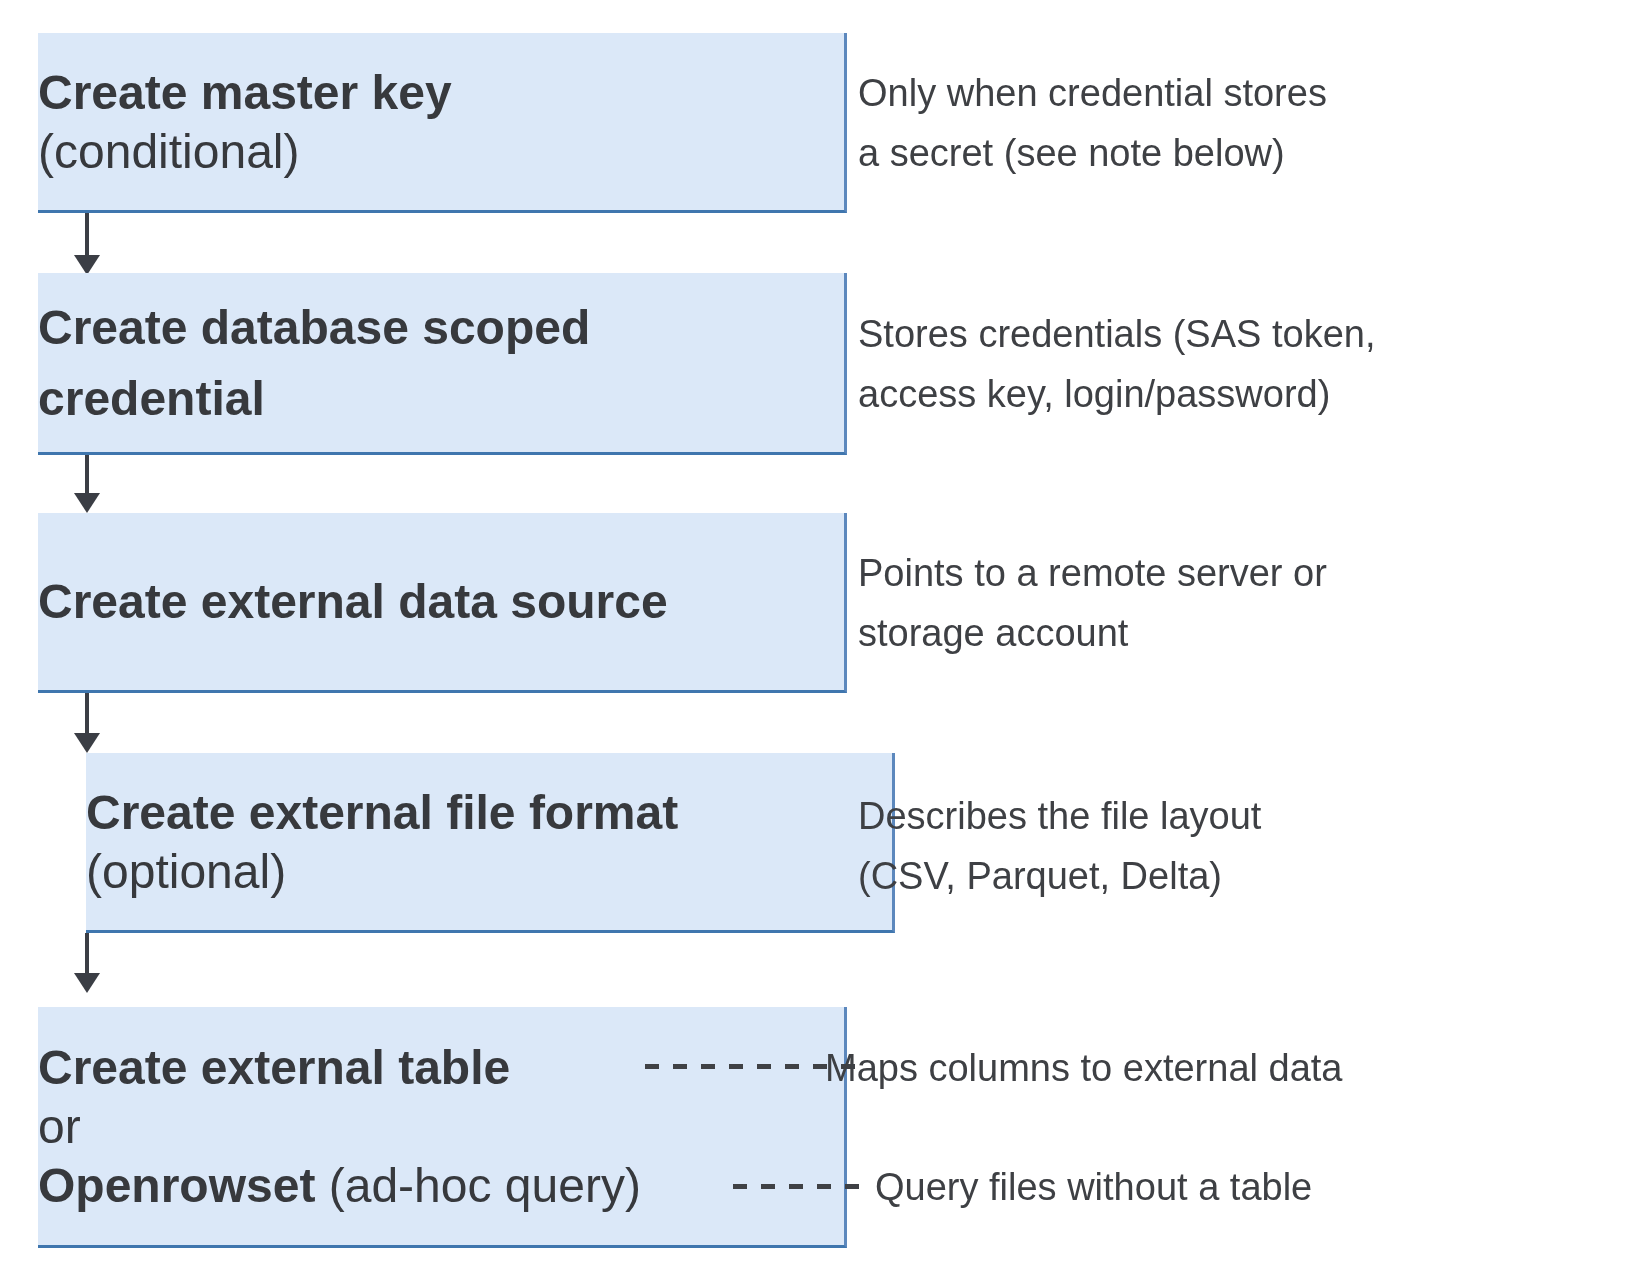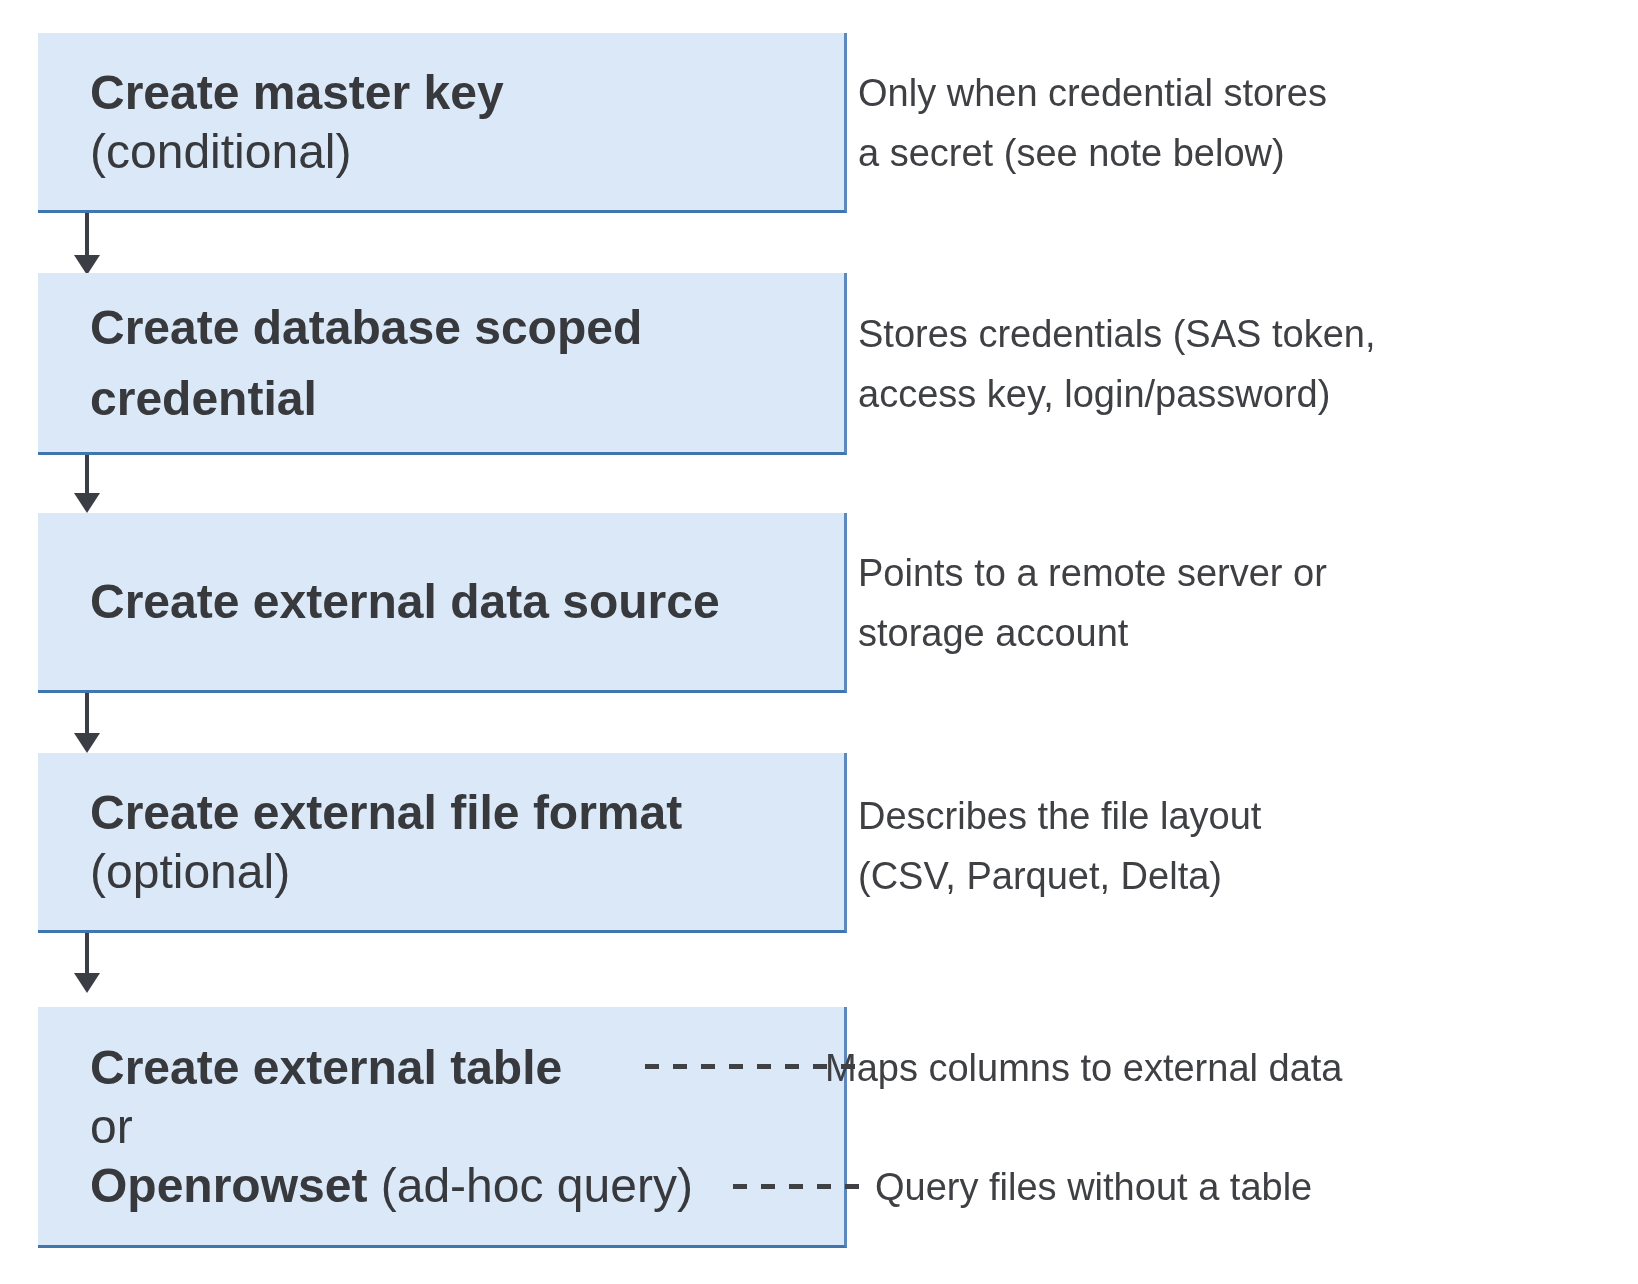--- a/index.html
+++ b/index.html
@@ -21,21 +21,20 @@
     position: absolute;
     left: 38px;
     width: 809px;
     box-sizing: border-box;
     background: #dbe8f8;
     border-right: 3px solid #5c88bd;
     border-bottom: 3px solid #3f76ae;
     display: flex;
     flex-direction: column;
     justify-content: center;
-    padding-left: 52px;
     font-size: 48px;
     line-height: 59px;
     color: #37393d;
   }
   .box .b { font-weight: bold; }
   .bline { white-space: nowrap; }
   
   .arrow {
     position: absolute;
     left: 74px;
@@ -107,21 +106,21 @@
 
   <div class="box" style="top:513px; height:180px;">
     <div class="bline b">Create external data source</div>
   </div>
 
   <div class="arrow" style="top:693px; height:60px;">
     <div class="stem"></div>
     <div class="head"></div>
   </div>
 
-  <div class="box" style="top:753px; height:180px;">
+  <div class="box" style="top:753px; height:180px;margin-left:48px;">
     <div class="bline b">Create external file format</div>
     <div class="bline">(optional)</div>
   </div>
 
   <div class="arrow" style="top:933px; height:60px;">
     <div class="stem"></div>
     <div class="head"></div>
   </div>
 
   <div class="box" style="top:1007px; height:241px;">

